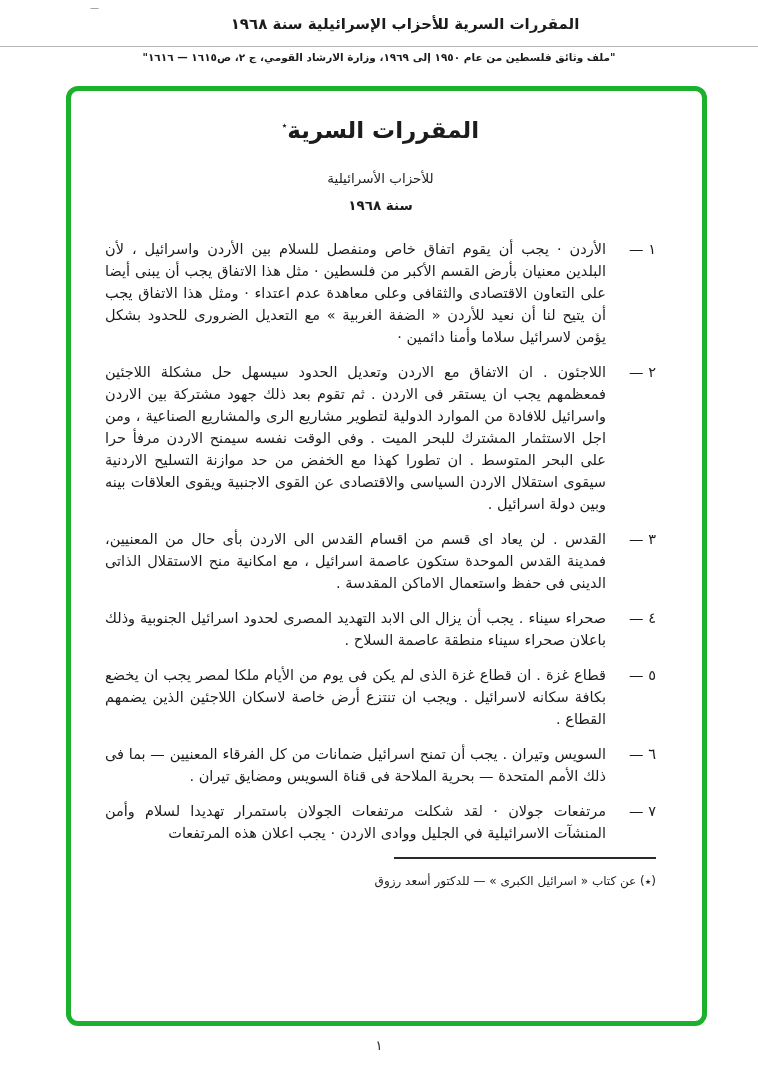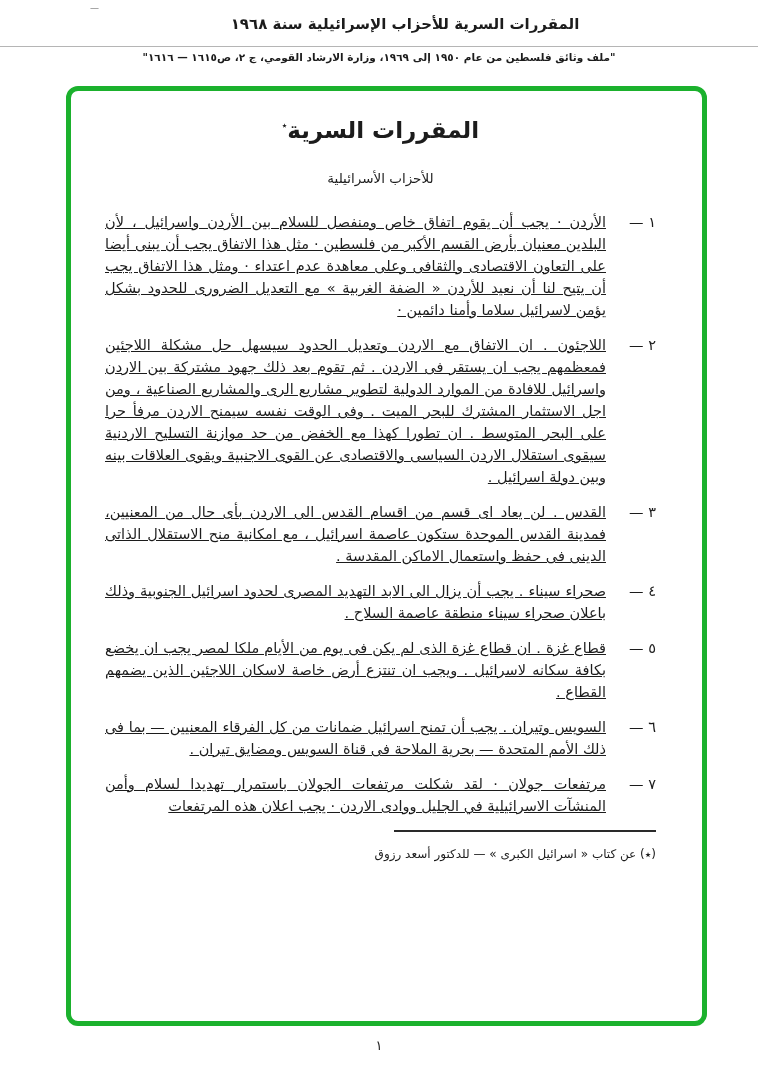--- a/index.html
+++ b/index.html
@@ -27,21 +27,21 @@
   }
 
   .doc-title{ text-align:center;font-size:23px;font-weight:bold;margin:0;padding-top:2px;}
   .doc-title .title-mark{font-size:10px;vertical-align:super;font-weight:bold;}
   .doc-subtitle{text-align:center;font-size:13.5px;font-weight:normal;margin-top:27px;}
   .doc-year{text-align:center;font-size:13.5px;font-weight:bold;margin-top:11px;}
 
   .doc-list{margin-top:25px;}
   .doc-item{display:flex;gap:8px;font-size:14.5px;line-height:22px;margin-bottom:13px;}
   .item-num{flex:0 0 42px;white-space:nowrap;text-align:right;}
-  .item-text{flex:1;text-align:justify;text-justify:inter-word;text-decoration:underline;}
+  .item-text{flex:1;text-align:justify;text-justify:inter-word;}
 
   .footnote-rule{width:262px;height:0;border-top:2px solid #2a2a2a;margin-top:7px;}
   .doc-footnote{margin-top:15px;text-align:right;font-size:12px;}
 
   .page-number{position:absolute;top:1038px;left:0;width:758px;text-align:center;
     font-size:13px;direction:rtl;}
 </style>
 </head>
 <body>
 
@@ -55,20 +55,21 @@
 <div class="page-header-source">"ملف وثائق فلسطين من عام ١٩٥٠ إلى ١٩٦٩، وزارة الارشاد القومي، ج ٢، ص١٦١٥ — ١٦١٦"</div>
 
 <div class="doc-frame" style="border-color: rgb(27, 177, 45);">
   <div class="doc-content">
 
     <div class="doc-title">
       <span>المقررات السرية</span><span class="title-mark">٭</span>
     </div>
 
     <div class="doc-subtitle">للأحزاب الأسرائيلية</div>
+    <div class="doc-year">سنة ١٩٦٨</div>
 
     <div class="doc-list">
 
       <div class="doc-item">
         <span class="item-num">١ —</span>
         <span class="item-text">الأردن · يجب أن يقوم اتفاق خاص ومنفصل للسلام بين الأردن واسرائيل ، لأن البلدين معنيان بأرض القسم الأكبر من فلسطين · مثل هذا الاتفاق يجب أن يبنى أيضا على التعاون الاقتصادى والثقافى وعلى معاهدة عدم اعتداء · ومثل هذا الاتفاق يجب أن يتيح لنا أن نعيد للأردن « الضفة الغربية » مع التعديل الضرورى للحدود بشكل يؤمن لاسرائيل سلاما وأمنا دائمين ·</span>
       </div>
 
       <div class="doc-item">
         <span class="item-num">٢ —</span>

